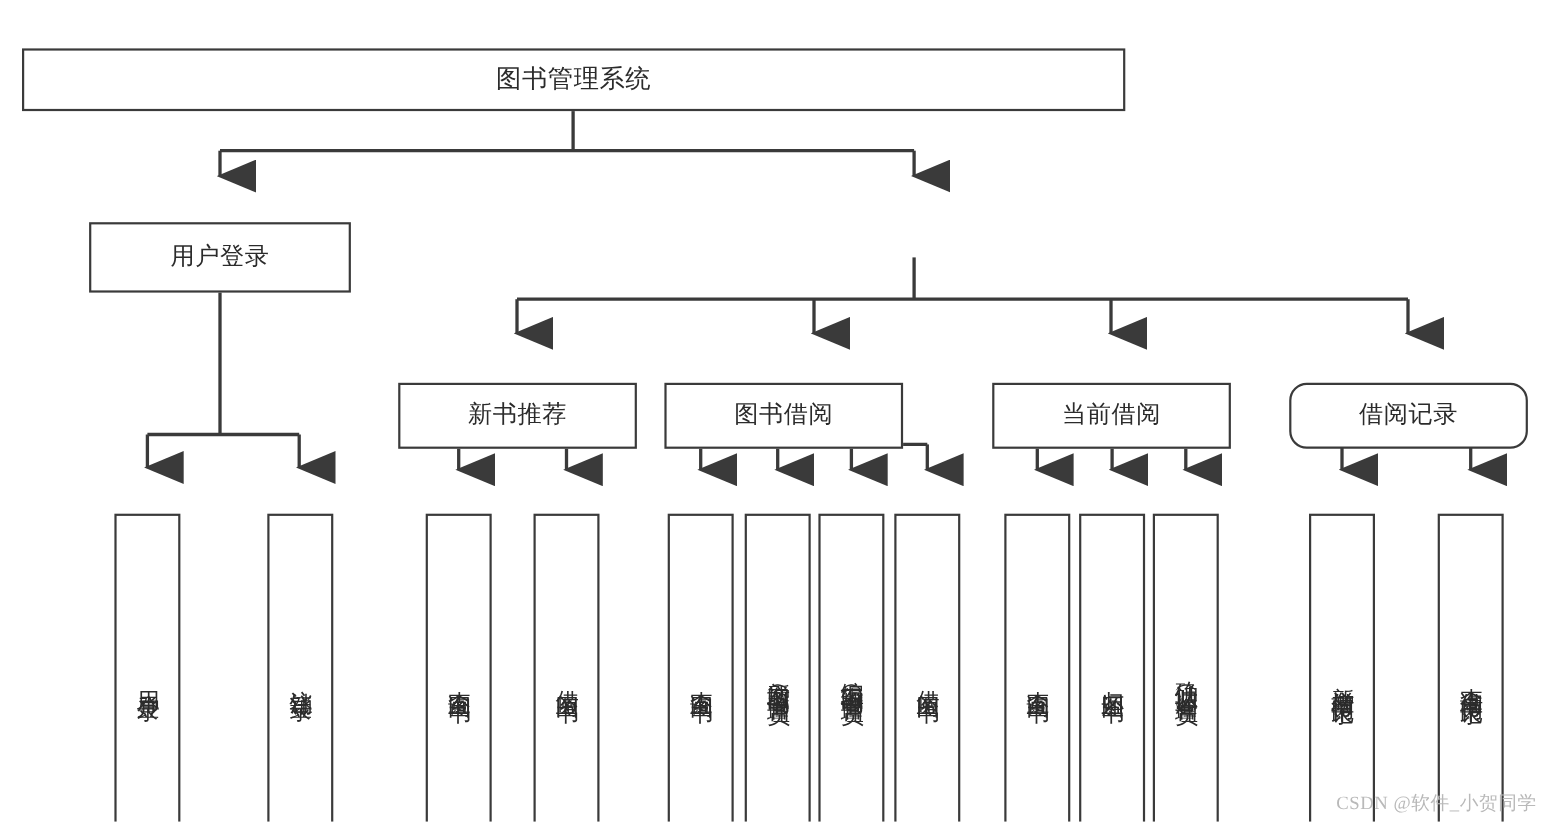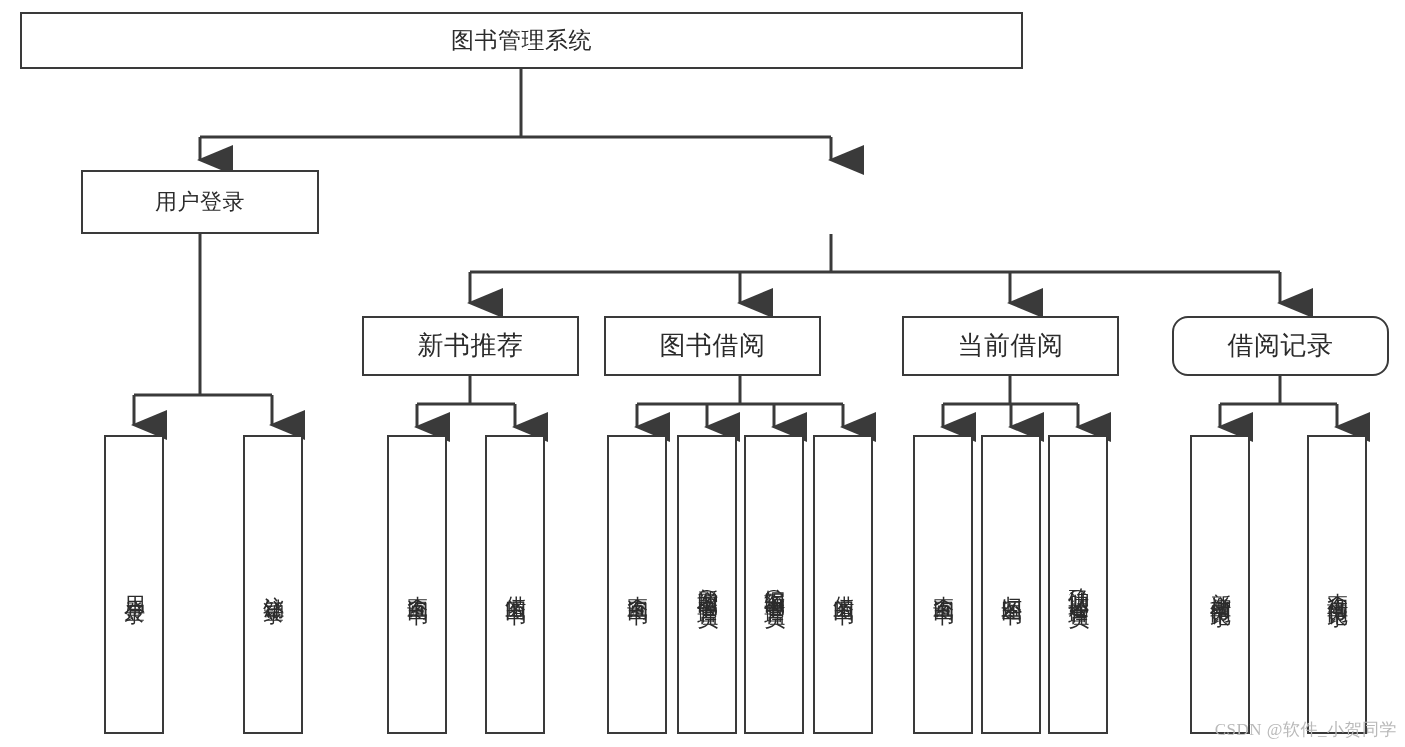--- a/index.html
+++ b/index.html
@@ -26,37 +26,38 @@
   }
   .node {
     position: absolute;
     box-sizing: border-box;
     border: 2px solid #3a3a3a;
     background: #ffffff;
     display: flex;
     align-items: center;
     justify-content: center;
     color: #2b2b2b;
+    margin-top: 32px;
   }
   .node-label {
     font-size: 22px;
     line-height: 1.12;
     letter-spacing: 0.5px;
     white-space: nowrap;
     color: #2b2b2b;
   }
   .node.vertical .node-label {
     writing-mode: vertical-rl;
     text-orientation: upright;
     letter-spacing: 3px;
     white-space: nowrap;
   }
   .node.root .node-label { font-size: 23px; }
   .node.level1 .node-label { font-size: 22px; }
-  .node.level2 .node-label { font-size: 26px; text-align: center; }
+  .node.level2 .node-label { font-size: 22px; text-align: center; }
   .node.leaf .node-label { font-size: 21px; }
   #watermark {
     position: absolute;
     right: 8px;
     bottom: 6px;
     font-size: 17px;
     color: #b9b9b9;
     letter-spacing: 0.5px;
     white-space: nowrap;
     font-family: Liberation Serif, serif;

